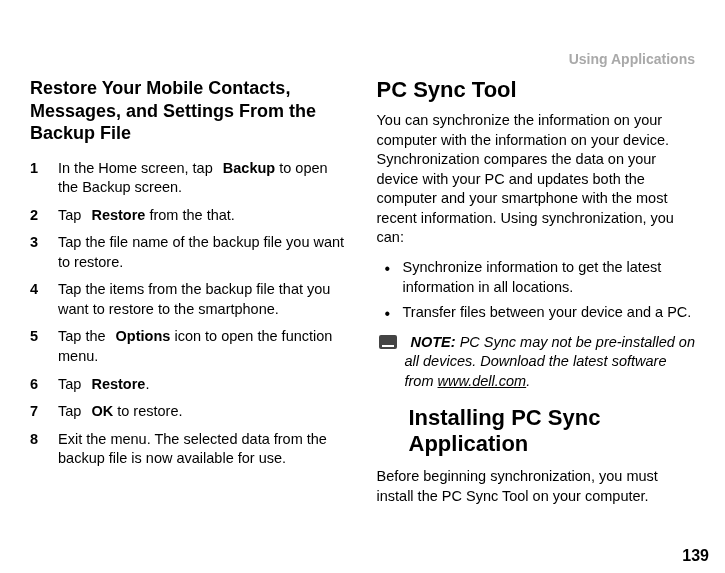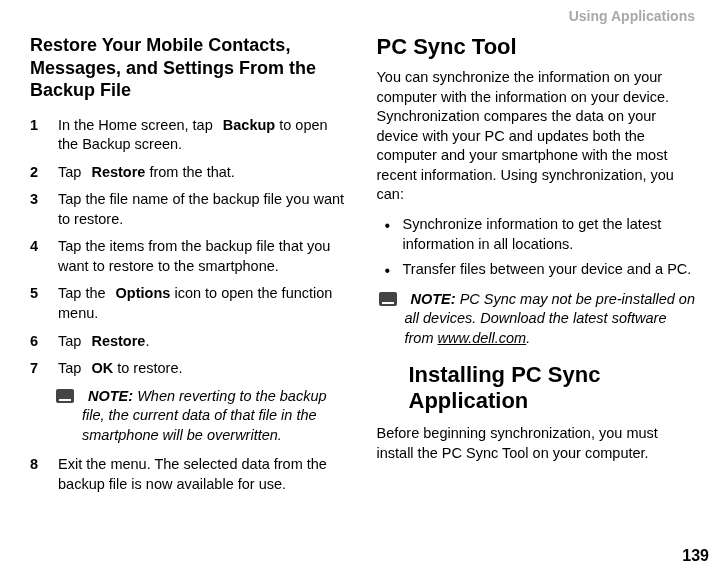--- a/index.html
+++ b/index.html
@@ -11,20 +11,21 @@
       color: #000;
       position: relative;
       padding: 8px 30px 10px 30px;
     }
     .header-label {
       text-align: right;
       color: #a9a9a9;
       font-weight: bold;
       font-size: 14px;
       margin-bottom: 10px;
+      margin-top: 43px;
     }
     .columns {
       display: flex;
       gap: 28px;
     }
     .col {
       flex: 1;
       min-width: 0;
     }
     h2 {
@@ -154,26 +155,20 @@
         <span>Tap the items from the backup file that you want to restore to the smartphone.</span>
       </li>
       <li>
         <span>Tap the </span><span class="bold">Options</span><span> icon to open the function menu.</span>
       </li>
       <li>
         <span>Tap </span><span class="bold">Restore</span><span>.</span>
       </li>
       <li>
         <span>Tap </span><span class="bold">OK</span><span> to restore.</span>
-        <div class="note note-inside-li">
-          <div class="note-icon"></div>
-          <div class="note-body">
-            <span class="bold">NOTE:</span><span> When reverting to the backup file, the current data of that file in the smartphone will be overwritten.</span>
-          </div>
-        </div>
       </li>
       <li>
         <span>Exit the menu. The selected data from the backup file is now available for use.</span>
       </li>
     </ol>
   </div>
 
   <div class="col">
     <h3>PC Sync Tool</h3>
     <p>You can synchronize the information on your computer with the information on your device. Synchronization compares the data on your device with your PC and updates both the computer and your smartphone with the most recent information. Using synchronization, you can:</p>

